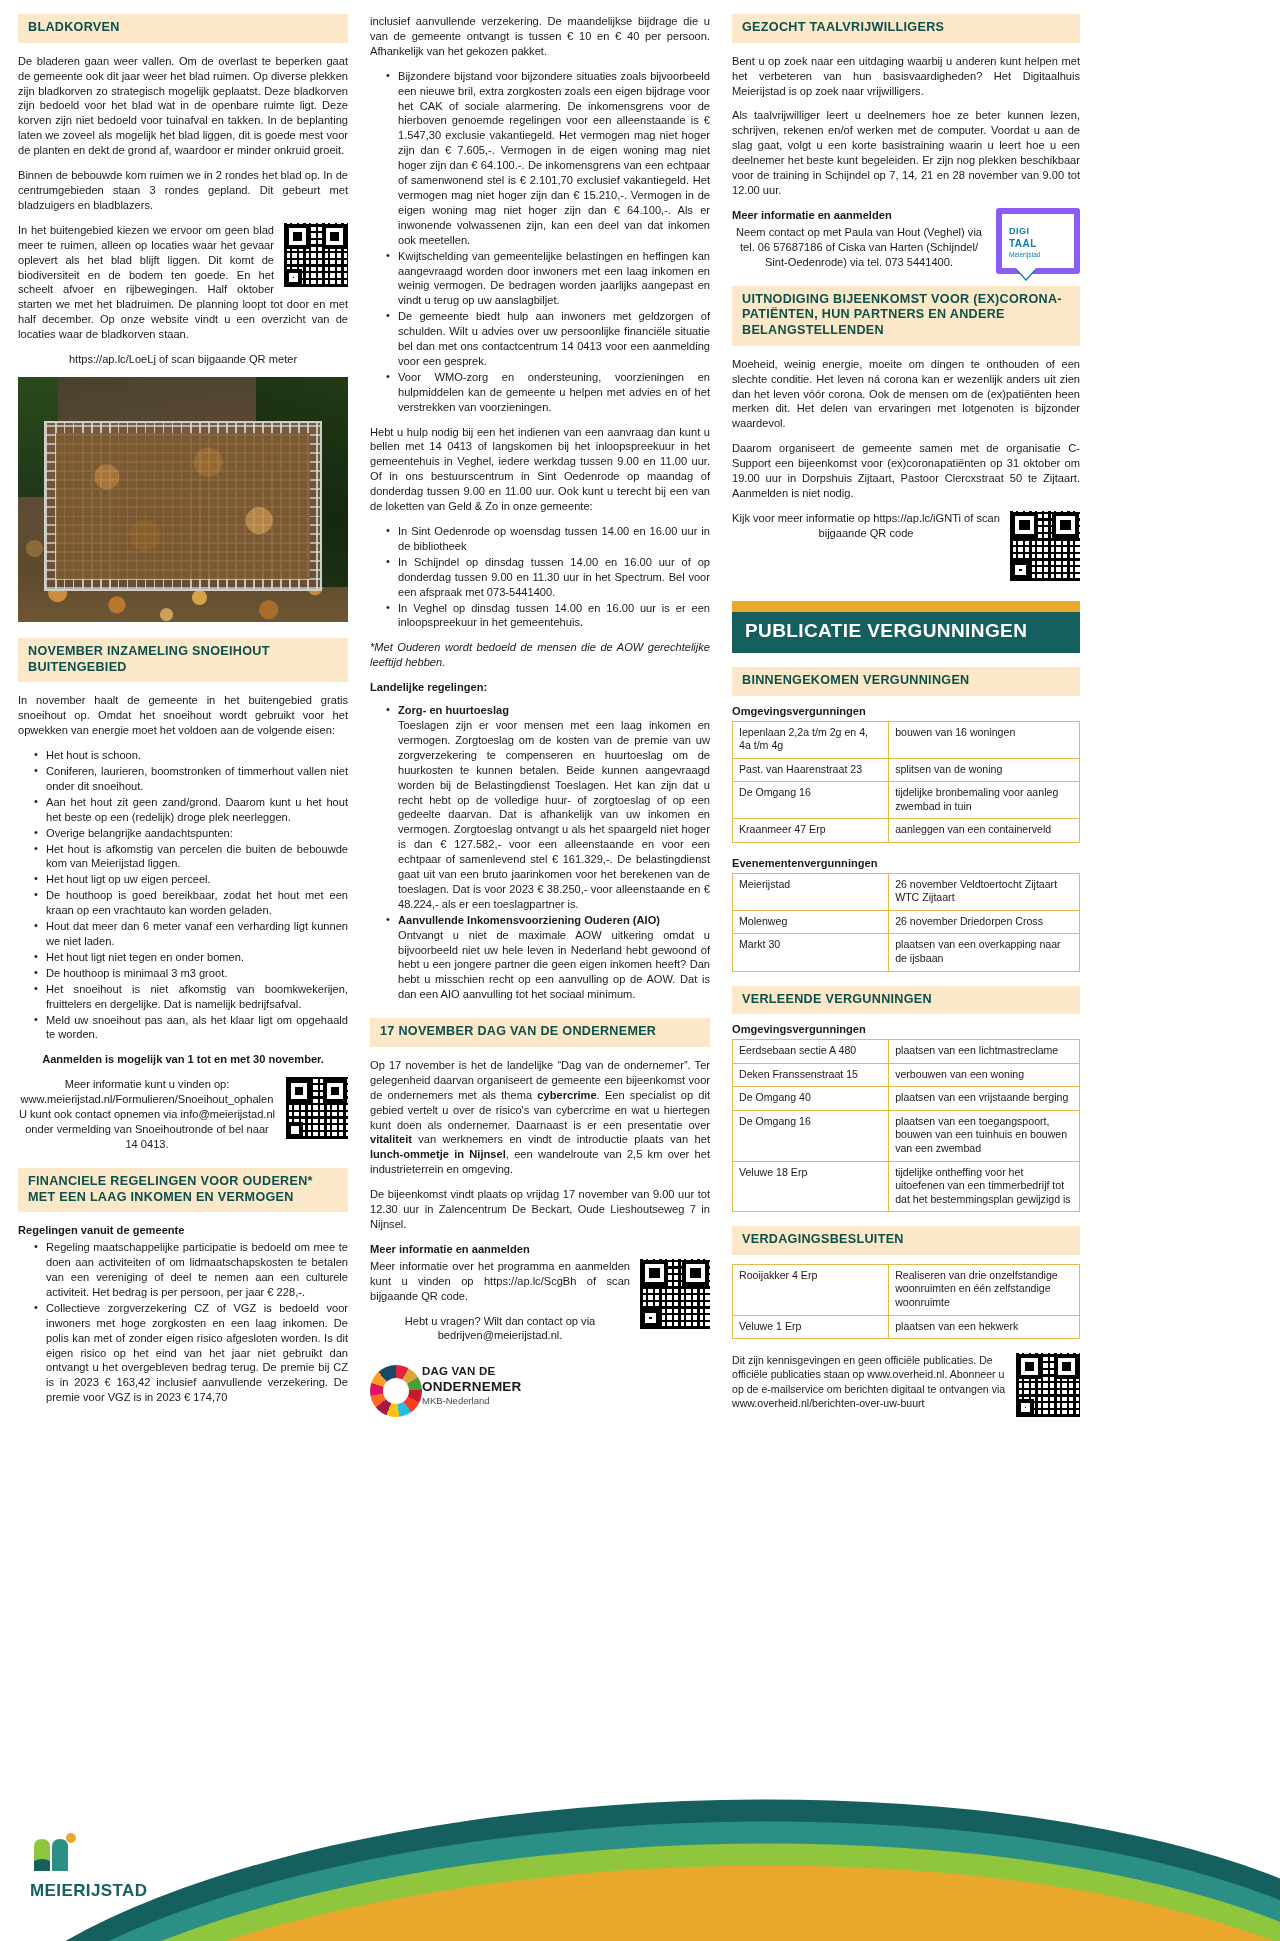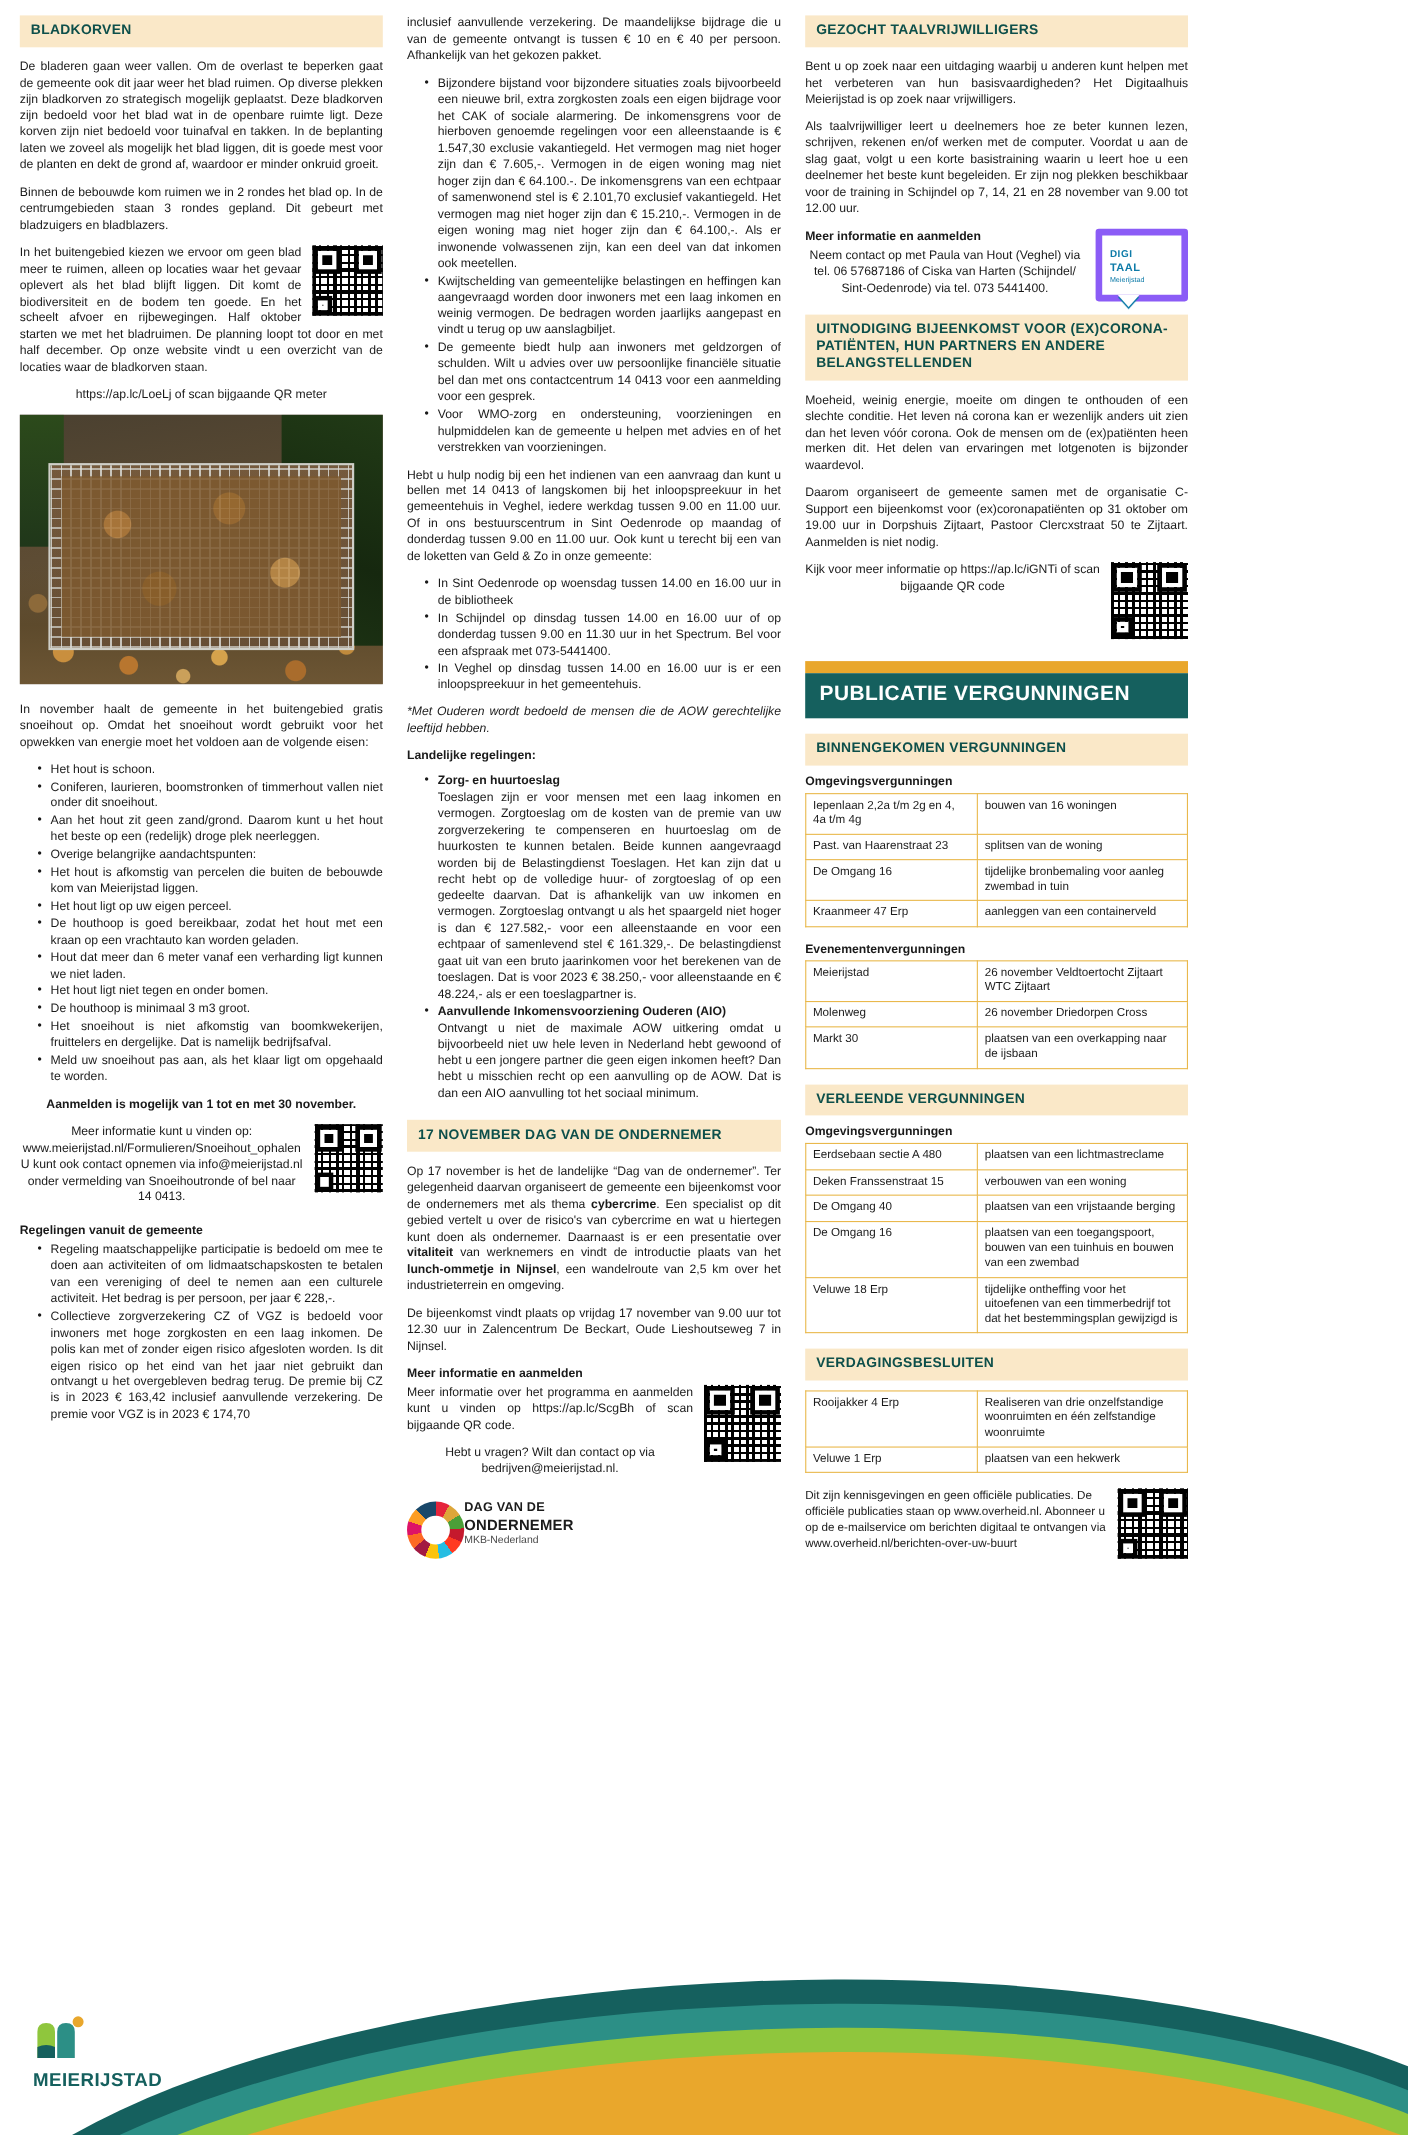--- a/index.html
+++ b/index.html
@@ -323,20 +323,21 @@
 
       <div class="photo">
         <div class="leaves"></div>
         <div class="bush"></div>
         <div class="grass"></div>
         <div class="cage">
             <div class="cage-fill"></div>
           </div>
       </div>
 
+      <h2 class="h-band">NOVEMBER INZAMELING SNOEIHOUT BUITENGEBIED</h2>
 
       <p class="t">In november haalt de gemeente in het buitengebied gratis snoeihout op. Omdat het snoeihout wordt gebruikt voor het opwekken van energie moet het voldoen aan de volgende eisen:</p>
 
       <ul class="bl">
         <li>Het hout is schoon.</li>
         <li>Coniferen, laurieren, boomstronken of timmerhout vallen niet onder dit snoeihout.</li>
         <li>Aan het hout zit geen zand/grond. Daarom kunt u het hout het beste op een (redelijk) droge plek neerleggen.</li>
         <li>Overige belangrijke aandachtspunten:</li>
         <li>Het hout is afkomstig van percelen die buiten de bebouwde kom van Meierijstad liggen.</li>
         <li>Het hout ligt op uw eigen perceel.</li>
@@ -353,20 +354,21 @@
       <div class="qr-inline-wrap">
         <div class="qr qr-float-r" style="width:62px;height:62px;">
             <i></i>
           </div>
         <p class="t nj">Meer informatie kunt u vinden op: www.meierijstad.nl/Formulieren/Snoeihout_ophalen U kunt ook contact opnemen via info@meierijstad.nl onder vermelding van Snoeihoutronde of bel naar 14 0413.</p>
         <div class="clear"></div>
       </div>
 
       <div class="hr-space"></div>
 
+      <h2 class="h-band">FINANCIELE REGELINGEN VOOR OUDEREN* MET EEN LAAG INKOMEN EN VERMOGEN</h2>
 
       <p class="sub-b">Regelingen vanuit de gemeente</p>
 
       <ul class="bl">
         <li>Regeling maatschappelijke participatie is bedoeld om mee te doen aan activiteiten of om lidmaatschapskosten te betalen van een vereniging of deel te nemen aan een culturele activiteit. Het bedrag is per persoon, per jaar € 228,-.</li>
         <li>Collectieve zorgverzekering CZ of VGZ is bedoeld voor inwoners met hoge zorgkosten en een laag inkomen. De polis kan met of zonder eigen risico afgesloten worden. Is dit eigen risico op het eind van het jaar niet gebruikt dan ontvangt u het overgebleven bedrag terug. De premie bij CZ is in 2023 € 163,42 inclusief aanvullende verzekering. De premie voor VGZ is in 2023 € 174,70</li>
       </ul>
 
     </div>
 

